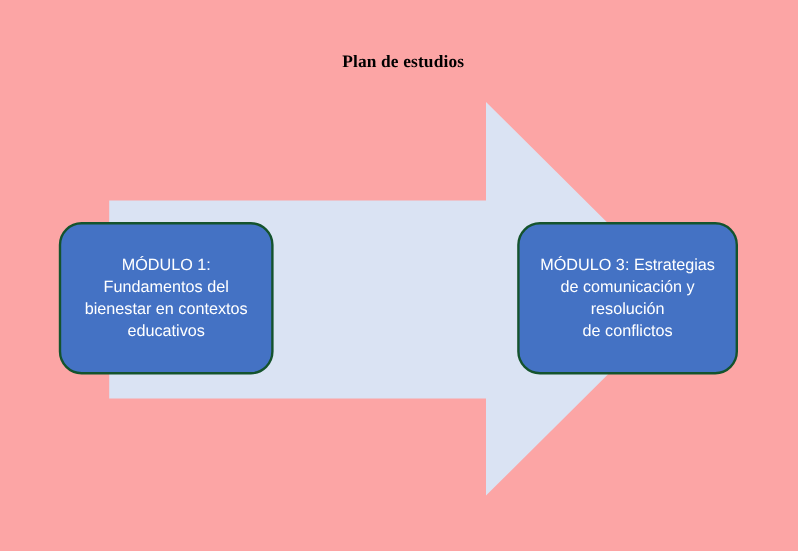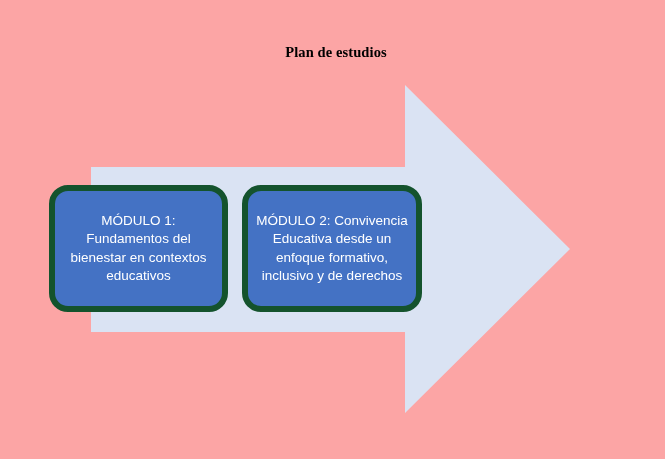--- a/index.html
+++ b/index.html
@@ -31,21 +31,21 @@
     position: absolute;
     top: 0;
     left: 0;
   }
   .module-box {
     position: absolute;
     top: 185px;
     height: 127px;
     box-sizing: border-box;
     background: #4472C4;
-    border: 6px solid #14532d;
+    border: 2px solid #14532d;
     border-radius: 19px;
     display: flex;
     align-items: center;
     justify-content: center;
     text-align: center;
   }
   .module-box span {
     display: block;
     white-space: pre-line;
     color: #ffffff;
@@ -68,21 +68,21 @@
     <polygon points="91,167 405,167 405,85 570,249 405,413 405,332 91,332" fill="#DAE3F3"></polygon>
   </svg>
 
   <div class="module-box m1">
     <span>MÓDULO 1:
 Fundamentos del
 bienestar en contextos
 educativos</span>
   </div>
 
-  <div class="module-box m2">
-    <span>MÓDULO 2: Convivencia
-Educativa desde un
-enfoque formativo,
-inclusivo y de derechos</span>
+
+  <div class="module-box m3">
+    <span>MÓDULO 3: Estrategias
+de comunicación y
+resolución
+de conflictos</span>
   </div>
-
 
 </div>
 
 </body></html>

